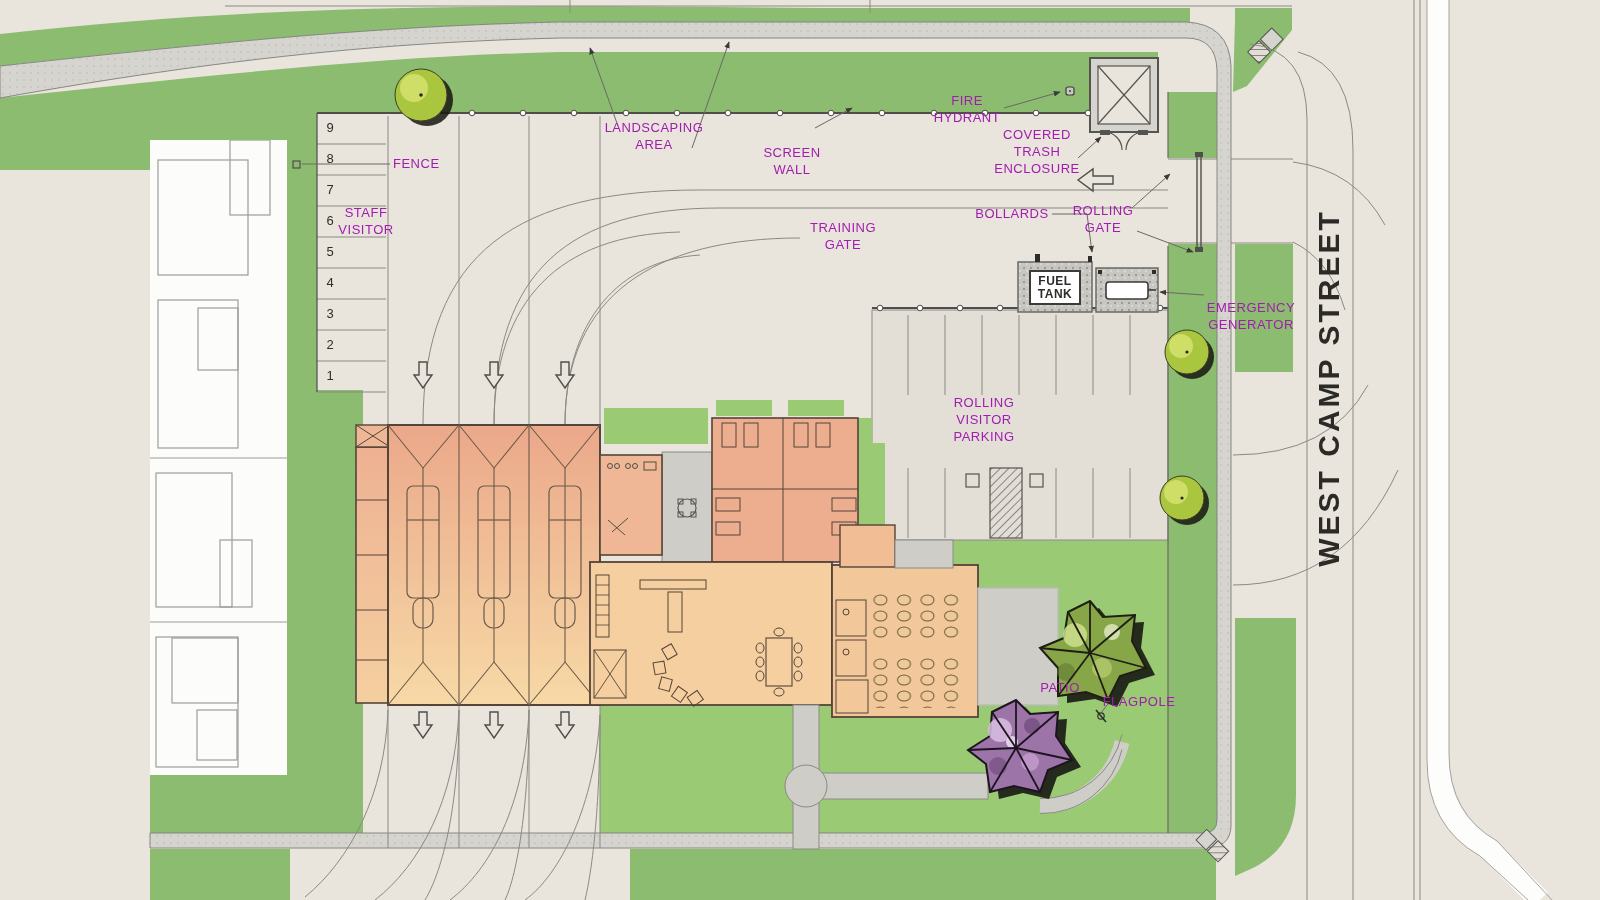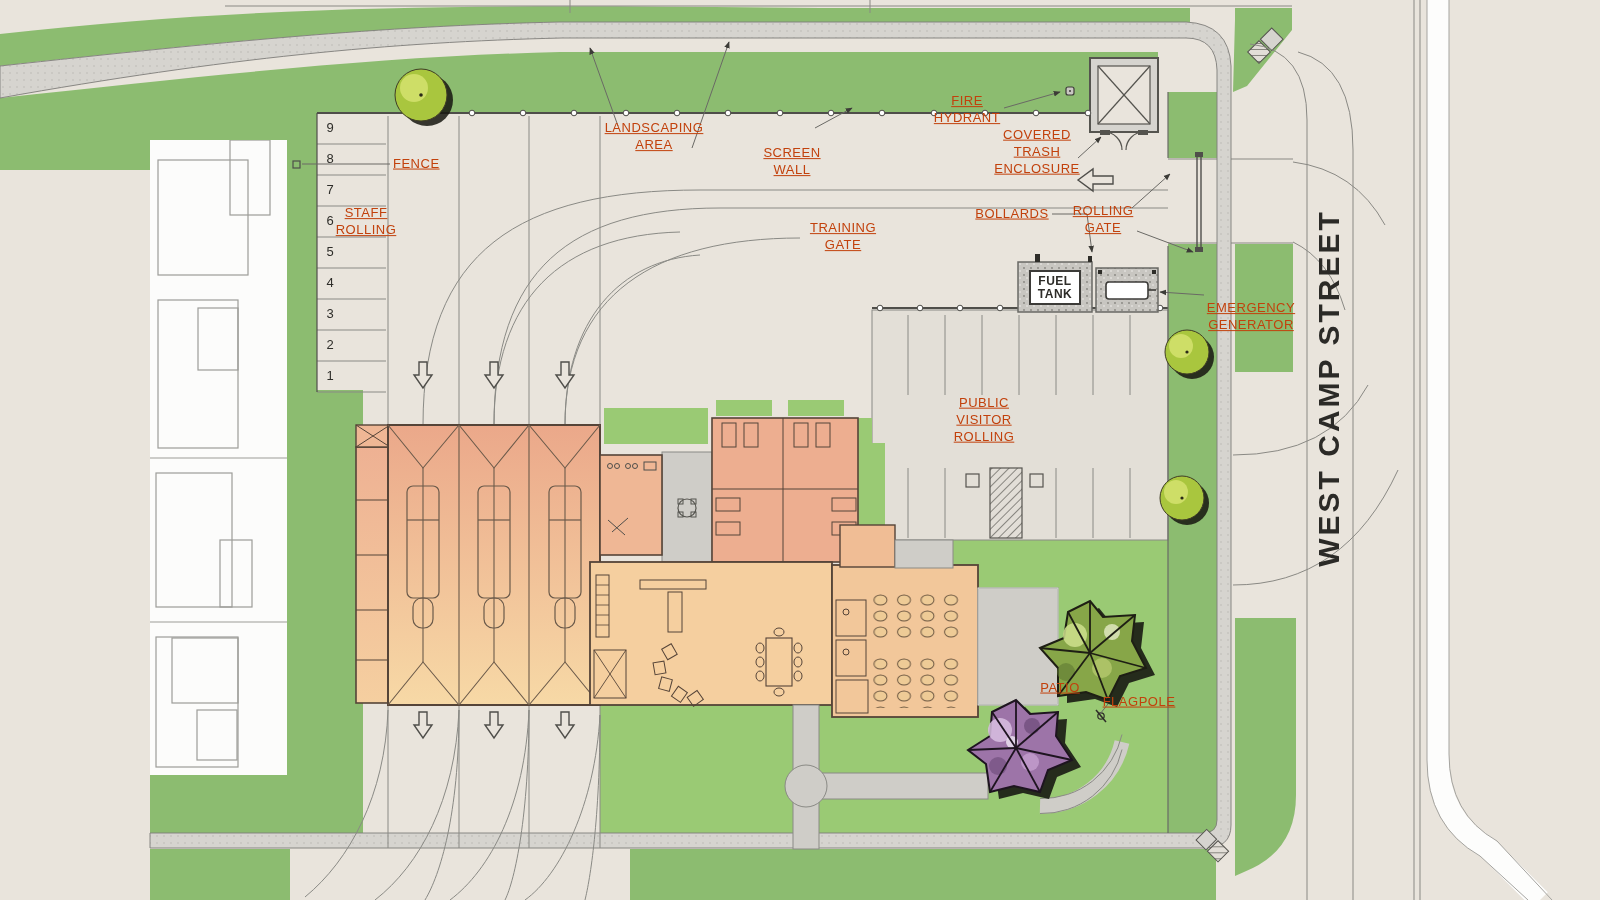--- a/index.html
+++ b/index.html
@@ -1,21 +1,21 @@
 <!DOCTYPE html>
 <html><head>
 <meta charset="utf-8">
 <style>
   html,body{margin:0;padding:0;background:#e9e4dc;}
   .stage{position:relative;width:1600px;height:900px;overflow:hidden;background:#e9e4dc;
          font-family:"Liberation Sans",sans-serif;}
   .stage svg{position:absolute;left:0;top:0;}
   .labels{position:absolute;left:0;top:0;width:1600px;height:900px;pointer-events:none;}
-  .lbl{position:absolute;font:13px/1.3 "Liberation Sans",sans-serif;color:#c2410c;
-       letter-spacing:.5px;text-align:center;transform:translate(-50%,-50%);text-decoration:underline;}
+  .lbl{position:absolute;font:13px/1.3 "Liberation Sans",sans-serif;color:#a21caf;
+       letter-spacing:.5px;text-align:center;transform:translate(-50%,-50%);}
   .lbl--left{transform:translate(0,-50%);text-align:right;}
   .num{position:absolute;font:13px "Liberation Sans",sans-serif;color:#2e2d29;
        transform:translate(-50%,-50%);}
   .street{position:absolute;font:bold 30px "Liberation Sans",sans-serif;color:#2b2a27;
           letter-spacing:3px;white-space:nowrap;transform:translate(-50%,-50%) rotate(-90deg);}
   .fuel{position:absolute;font:bold 12px/1.1 "Liberation Sans",sans-serif;color:#2e2d29;
         text-align:center;transform:translate(-50%,-50%);letter-spacing:.5px;}
 </style>
 </head>
 <body>
@@ -485,30 +485,30 @@
   <path d="M1052,214 L1087,214 L1092,252" marker-end="url(#arr)"></path>
   <path d="M1132,208 L1170,174" marker-end="url(#arr)"></path>
   <path d="M1137,231 L1193,252" marker-end="url(#arr)"></path>
   <path d="M1204,295 L1160,292" marker-end="url(#arr)"></path>
   <line x1="1108" y1="704" x2="1100" y2="714"></line>
 </g>
 </svg>
 
 <div class="labels">
   <div class="lbl lbl--left" style="left:393px;top:164px;">FENCE</div>
-  <div class="lbl" style="left:366px;top:222px;width:72px;">STAFF ROLLING</div>
+  <div class="lbl" style="left:366px;top:222px;width:72px;">STAFF VISITOR</div>
   <div class="lbl" style="left:654px;top:137px;width:118px;">LANDSCAPING AREA</div>
   <div class="lbl" style="left:792px;top:131px;width:66px;margin-top:31px;">SCREEN WALL</div>
   <div class="lbl" style="left:967px;top:110px;width:76px;">FIRE HYDRANT</div>
   <div class="lbl" style="left:1037px;top:152px;width:96px;">COVERED TRASH ENCLOSURE</div>
   <div class="lbl" style="left:1012px;top:214px;width:110px;">BOLLARDS</div>
   <div class="lbl" style="left:1103px;top:220px;width:70px;">ROLLING GATE</div>
   <div class="lbl" style="left:843px;top:237px;width:88px;">TRAINING GATE</div>
   <div class="lbl" style="left:1251px;top:297px;width:120px;margin-top:20px;">EMERGENCY GENERATOR</div>
-  <div class="lbl" style="left:984px;top:420px;width:76px;">PUBLIC VISITOR ROLLING</div>
+  <div class="lbl" style="left:984px;top:420px;width:76px;">ROLLING VISITOR PARKING</div>
   <div class="lbl" style="left:1060px;top:647px;width:60px;margin-top:41px;">PATIO</div>
   <div class="lbl" style="left:1139px;top:702px;width:96px;text-align:center;">FLAGPOLE</div>
   <div class="fuel" style="left:1055px;top:288px;width:36px;">FUEL TANK</div>
   <div class="street" style="left:1329px;top:388px;">WEST CAMP STREET</div>
 
   <div class="num" style="left:330px;top:127px;">9</div>
   <div class="num" style="left:330px;top:158px;">8</div>
   <div class="num" style="left:330px;top:189px;">7</div>
   <div class="num" style="left:330px;top:220px;">6</div>
   <div class="num" style="left:330px;top:251px;">5</div>

